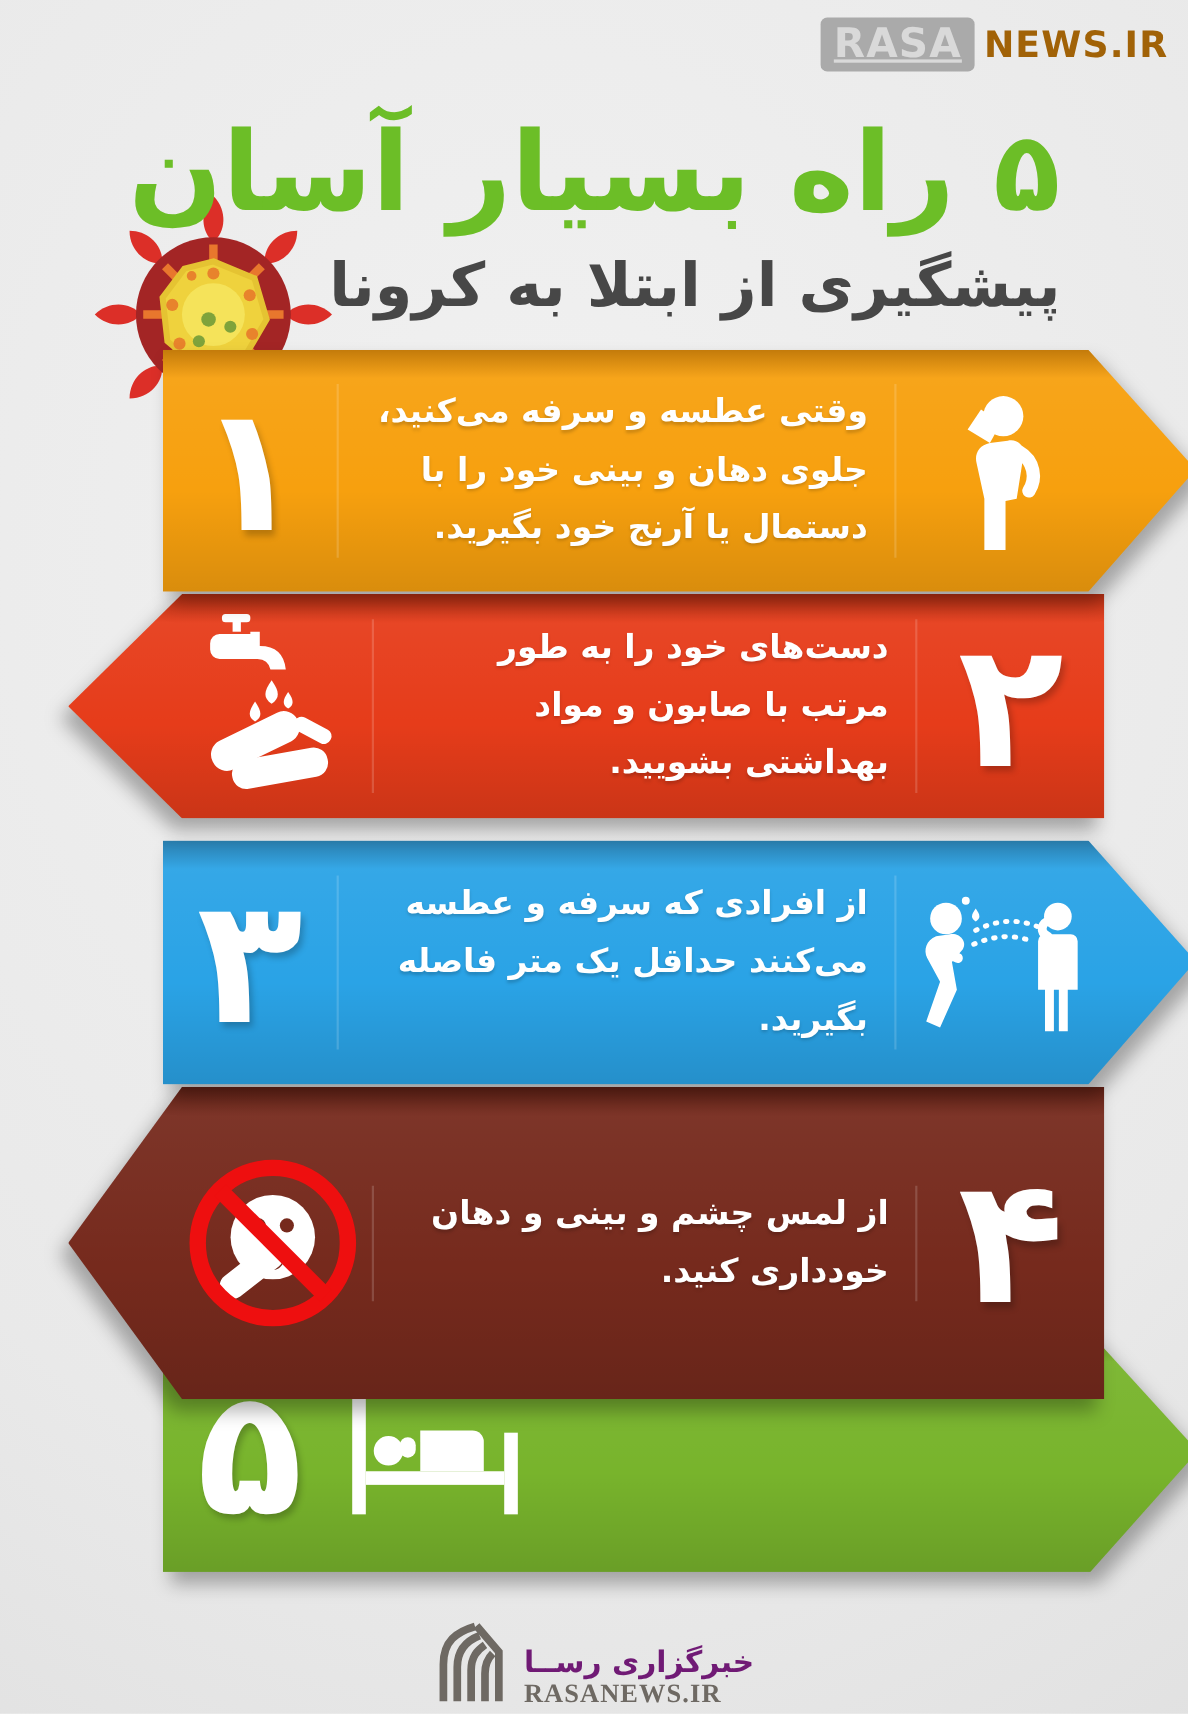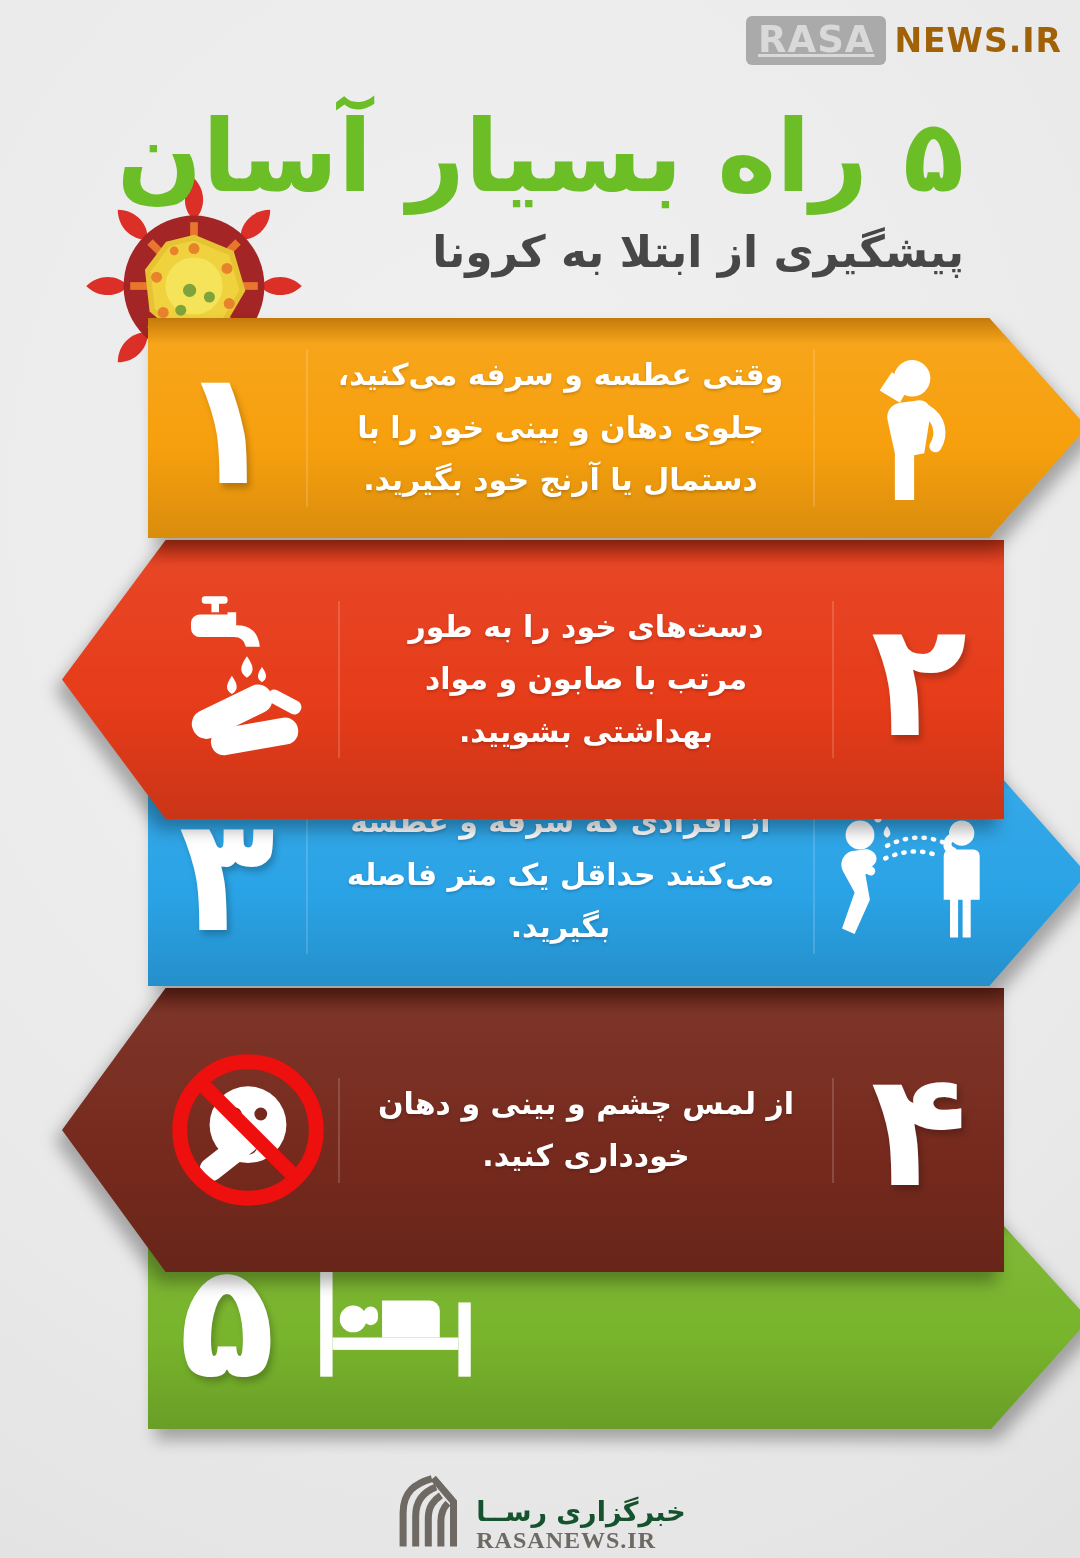--- a/index.html
+++ b/index.html
@@ -9,51 +9,51 @@
 
   
   .watermark{position:absolute;top:16px;right:18px;display:flex;align-items:center;gap:8px;z-index:4;}
   .wm-box{background:#aaaaaa;color:#d9d9d9;font-weight:bold;font-size:37px;line-height:1;
     padding:5px 12px 7px;border-radius:6px;letter-spacing:1px;text-decoration:underline;}
   .wm-suffix{color:#a16207;font-weight:bold;font-size:33px;letter-spacing:1px;}
 
   
   .header{position:absolute;top:92px;right:116px;text-align:right;direction:rtl;z-index:2;}
   .title{font-size:100px;font-weight:bold;line-height:1.3;white-space:nowrap;margin-left:40px;}
-  .subtitle{font-size:44px;font-weight:bold;line-height:1.2;margin-top:4px;white-space:nowrap;}
+  .subtitle{font-size:55px;font-weight:bold;line-height:1.2;margin-top:4px;white-space:nowrap;}
 
   
   .virus{position:absolute;left:84px;top:176px;width:220px;height:220px;z-index:1;}
 
   
   .bwrap{position:absolute;}
   .bwrap.right{filter:drop-shadow(7px 11px 8px rgba(0,0,0,.30));}
   .bwrap.left{filter:drop-shadow(-7px 11px 8px rgba(0,0,0,.30));}
   .banner{width:100%;height:100%;display:flex;align-items:center;position:relative;
     background-image:linear-gradient(180deg, rgba(40,10,0,.25) 0px, rgba(255,255,255,.05) 26px,
       rgba(255,255,255,0) 58%, rgba(0,0,0,.12) 100%);}
   .banner.right{clip-path:polygon(0 0, 89.6% 0, 100% 49.5%, 89.6% 100%, 0 100%);padding-right:92px;}
   .banner.left{clip-path:polygon(11% 0, 100% 0, 100% 100%, 11% 100%, 0 50%);padding-left:96px;}
   .num{font-size:158px;font-weight:bold;color:#ffffff;line-height:1;text-align:center;
     text-shadow:3px 5px 6px rgba(0,0,0,.22);}
   .banner.right .num{width:158px;flex:0 0 158px;}
   .banner.left .num{width:170px;flex:0 0 170px;}
-  .btext{flex:1 1 auto;direction:rtl;text-align:center;color:#fff;font-weight:bold;
+  .btext{flex:1 1 auto;direction:rtl;color:#fff;font-weight:bold;
     font-size:30px;line-height:1.75;padding:0 24px;
     border-left:2px solid rgba(255,255,255,.16);border-right:2px solid rgba(255,255,255,.16);
     text-shadow:0 2px 3px rgba(0,0,0,.18);}
   .bicon{flex:0 0 180px;width:180px;display:flex;justify-content:center;align-items:center;}
   .bicon svg{display:block;}
 
   
   .footer{position:absolute;left:0;right:0;top:1452px;display:flex;justify-content:center;
     align-items:flex-end;gap:12px;z-index:2;}
   .logo-dome{width:70px;height:94px;}
   .logo-text{display:flex;flex-direction:column;align-items:flex-start;padding-bottom:2px;}
-  .logo-fa{direction:rtl;color:#14532d;font-weight:bold;font-size:27px;line-height:1.15;margin-top:44px;}
+  .logo-fa{direction:rtl;color:#701a75;font-weight:bold;font-size:27px;line-height:1.15;margin-top:44px;}
   .logo-en{color:#6e6963;font-weight:bold;font-size:24px;letter-spacing:1px;line-height:1.1;font-family:Liberation Serif, serif;}
 </style>
 </head>
 <body>
 
 <div class="watermark">
   <span class="wm-box">RASA</span>
   <span class="wm-suffix">NEWS.IR</span>
 </div>
 
@@ -128,21 +128,21 @@
       <svg viewBox="0 0 110 150" width="112" height="152" fill="#fff">
         <circle cx="62" cy="26" r="18"></circle>
         <path d="M42 20 L60 32 L50 50 L30 38 Z"></path>
         <path d="M50 50 C40 52 36 60 38 68 L45 100 L45 146 L64 146 L64 102 L74 100 L80 62 C82 52 74 46 66 48 Z"></path>
         <path d="M76 58 C90 66 92 82 85 93" stroke="#fff" stroke-width="12" fill="none" stroke-linecap="round"></path>
       </svg>
     </div>
   </div>
 </div>
 
-<div class="bwrap left" style="left:62px;top:540px;width:846px;height:279px;z-index:50">
+<div class="bwrap left" style="left:62px;top:540px;width:846px;height:204px;z-index:50">
   <div class="banner left" style="background-color: rgb(230, 60, 26);">
     <div class="bicon">
       <svg viewBox="0 0 130 160" width="140" height="172" fill="#fff">
         <rect x="22" y="2" width="24" height="7" rx="3"></rect>
         <rect x="31" y="7" width="7" height="10"></rect>
         <path d="M12 27 a8 8 0 0 1 8 -8 h26 v-2 h8 v12 q20 0 22 20 h-13 q-2 -9 -11 -9 h-32 a8 8 0 0 1 -8 -8 z"></path>
         <path d="M64 58 c7 10 7 15 0 20 c-7 -5 -7 -10 0 -20z"></path>
         <path d="M78 68 c5 7 5 11 0 14 c-5 -3 -5 -7 0 -14z"></path>
         <path d="M50 76 c6 9 6 13 0 17 c-6 -4 -6 -8 0 -17z"></path>
         <rect x="10" y="96" width="80" height="27" rx="13" transform="rotate(-26 50 109)"></rect>

